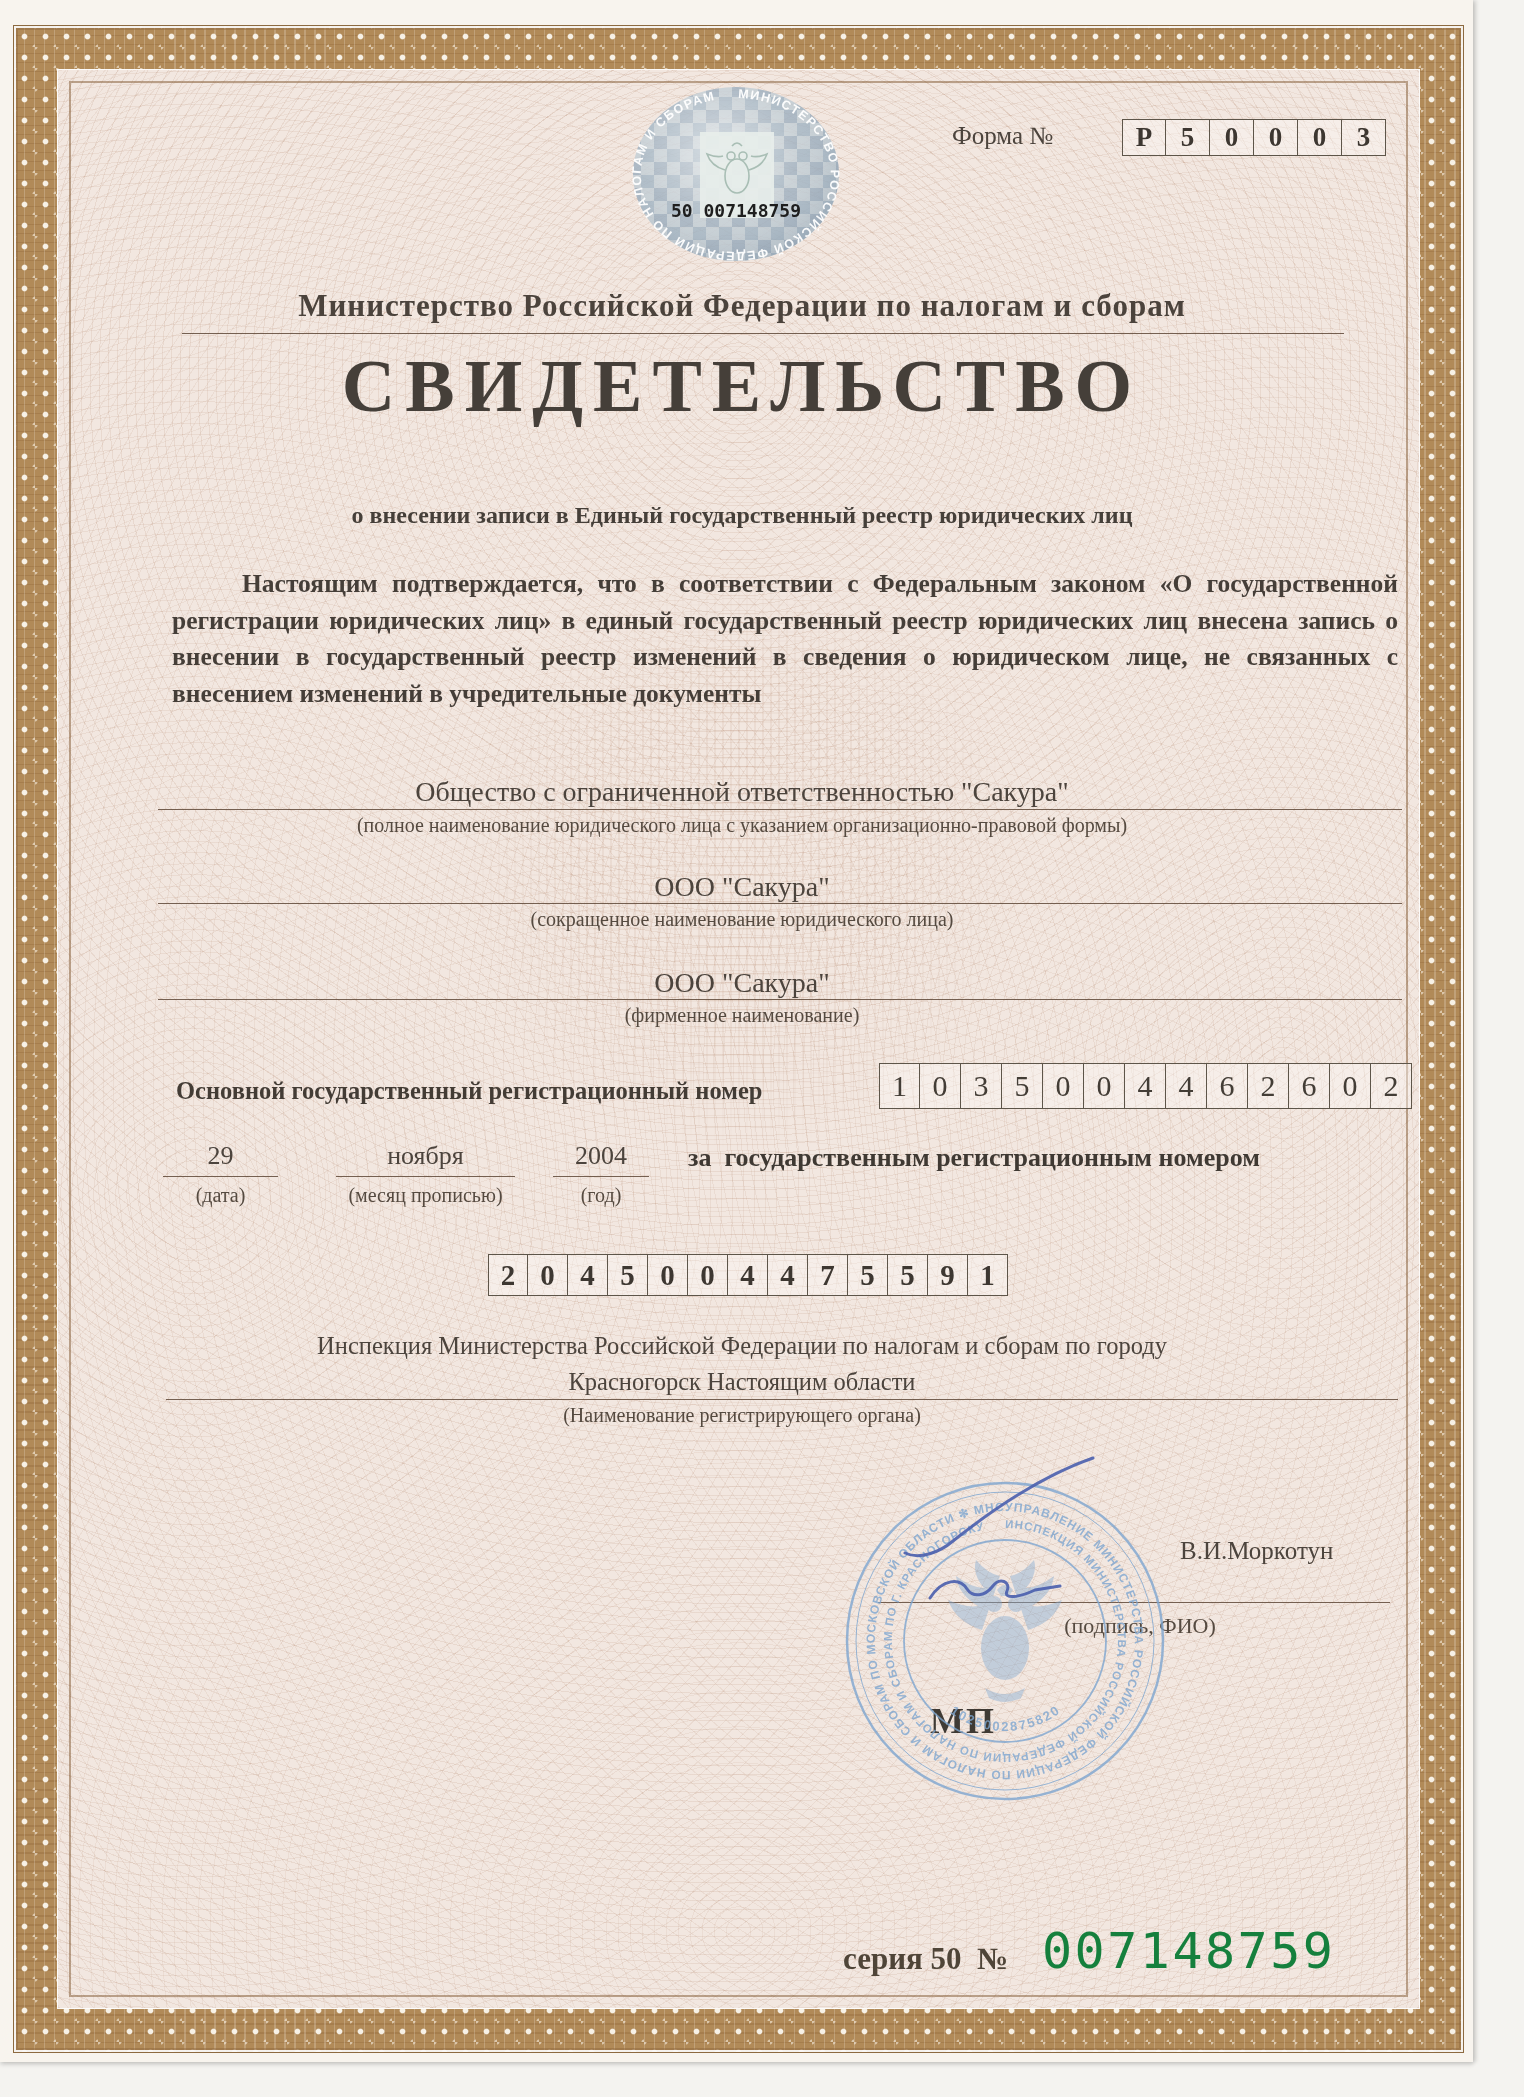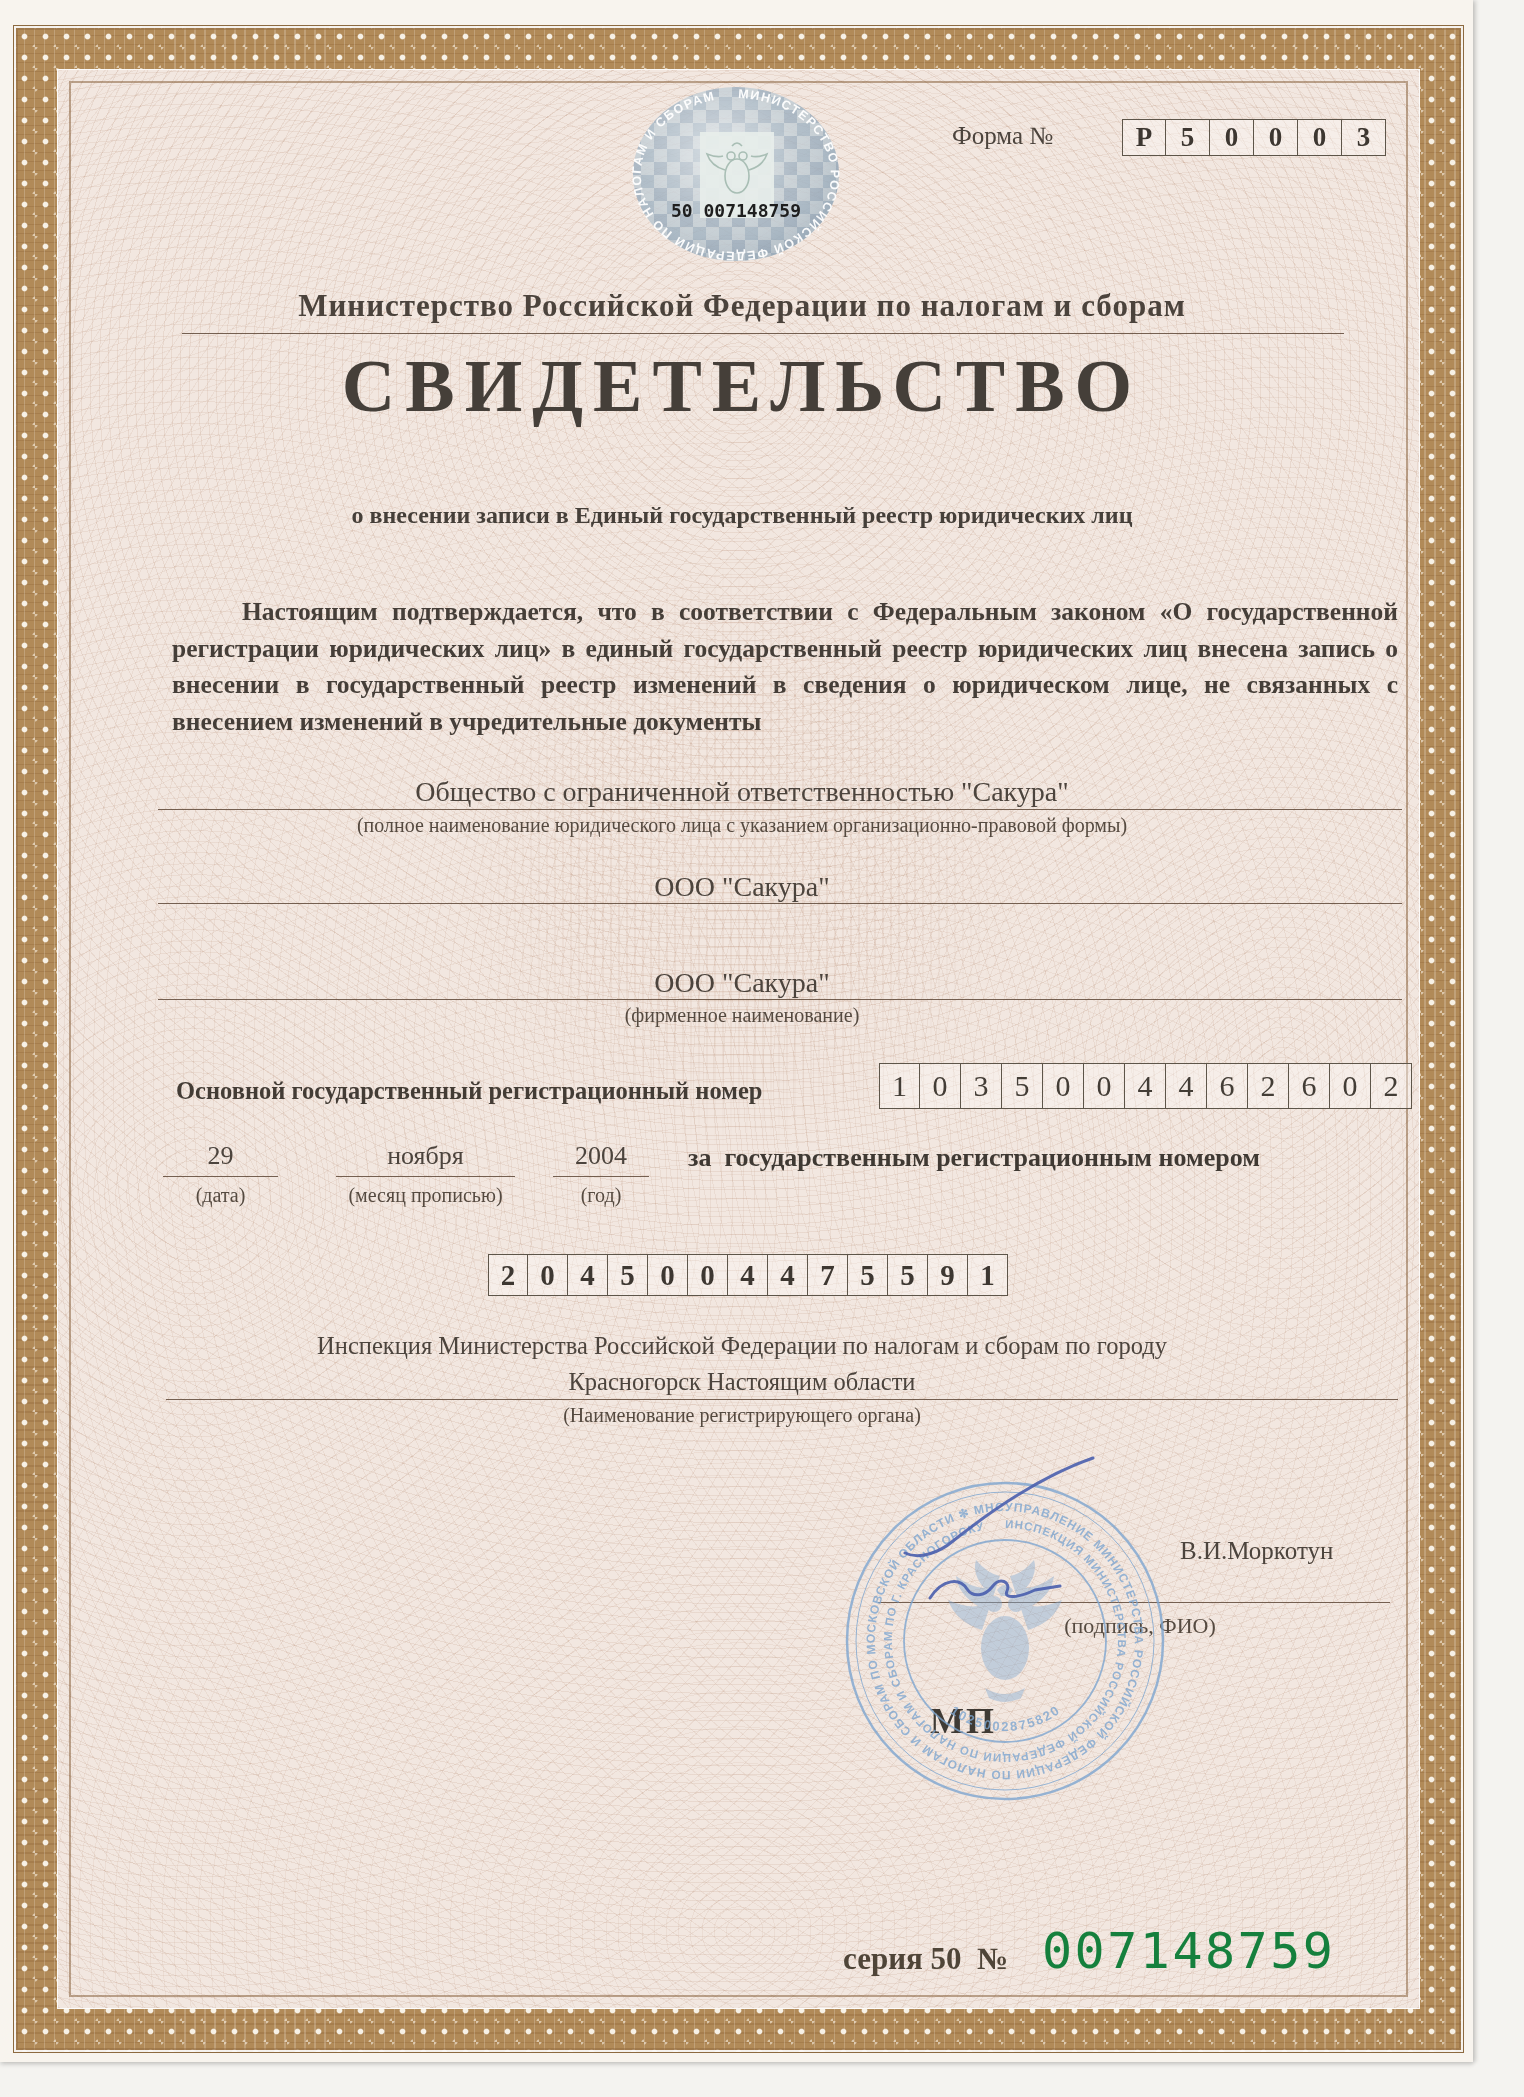--- a/index.html
+++ b/index.html
@@ -43,21 +43,21 @@
   .cell{display:flex;align-items:center;justify-content:center;
         border:1.6px solid #5d5549;border-left:none;box-sizing:border-box;}
   .cell:first-child{border-left:1.6px solid #5d5549;}
   .fcell{width:44px;height:37px;font-size:27px;font-weight:bold;color:#3d3731;}
   .ocell{width:41px;height:46px;font-size:30px;color:#433d36;}
   .gcell{width:40px;height:42px;font-size:29px;font-weight:bold;color:#3d3731;}
   .ministry{font-size:31px;font-weight:bold;letter-spacing:1px;color:#4b433c;}
   .title{font-size:74px;font-weight:bold;letter-spacing:10px;color:#453f39;}
   .subtitle{font-size:24px;font-weight:bold;color:#453f39;}
   .para{font-size:25.5px;font-weight:bold;line-height:36.5px;text-align:justify;
-        text-indent:70px;color:#453e38;margin-top:28px;}
+        text-indent:70px;color:#453e38;}
   .serial-label{font-size:31px;font-weight:bold;color:#4f4538;white-space:pre;}
   .serial-num{font-family:"DejaVu Sans Mono",monospace;font-size:50px;letter-spacing:2.5px;
         color:#15803d;}
   .mp{font-size:36px;font-weight:bold;color:#3f3a34;letter-spacing:2px;}
   svg{display:block;}
 </style>
 </head>
 <body>
 
 <div class="scan">
@@ -118,20 +118,21 @@
   <div class="c subtitle" style="top:502px;">о внесении записи в Единый государственный реестр юридических лиц</div>
 
   <div class="abs para" style="left:172px;top:566px;width:1226px;">Настоящим подтверждается, что в соответствии с Федеральным законом «О государственной регистрации юридических лиц» в единый государственный реестр юридических лиц внесена запись о внесении в государственный реестр изменений в сведения о юридическом лице, не связанных с внесением изменений в учредительные документы</div>
 
   <div class="c val" style="top:776px;">Общество с ограниченной ответственностью "Сакура"</div>
   <div class="hairline" style="left:158px;top:809px;width:1244px;"></div>
   <div class="c cap" style="top:814px;">(полное наименование юридического лица с указанием организационно-правовой формы)</div>
 
   <div class="c val" style="top:871px;">ООО "Сакура"</div>
   <div class="hairline" style="left:158px;top:903px;width:1244px;"></div>
+  <div class="c cap" style="top:908px;">(сокращенное наименование юридического лица)</div>
 
   <div class="c val" style="top:967px;">ООО "Сакура"</div>
   <div class="hairline" style="left:158px;top:999px;width:1244px;"></div>
   <div class="c cap" style="top:1004px;">(фирменное наименование)</div>
 
   <div class="abs bold" style="left:176px;top:1077px;font-size:24.5px;color:#433c35;">Основной государственный регистрационный номер</div>
   <div class="boxrow" style="left:879px;top:1063px;">
     <div class="cell ocell">1</div>
     <div class="cell ocell">0</div>
     <div class="cell ocell">3</div>

